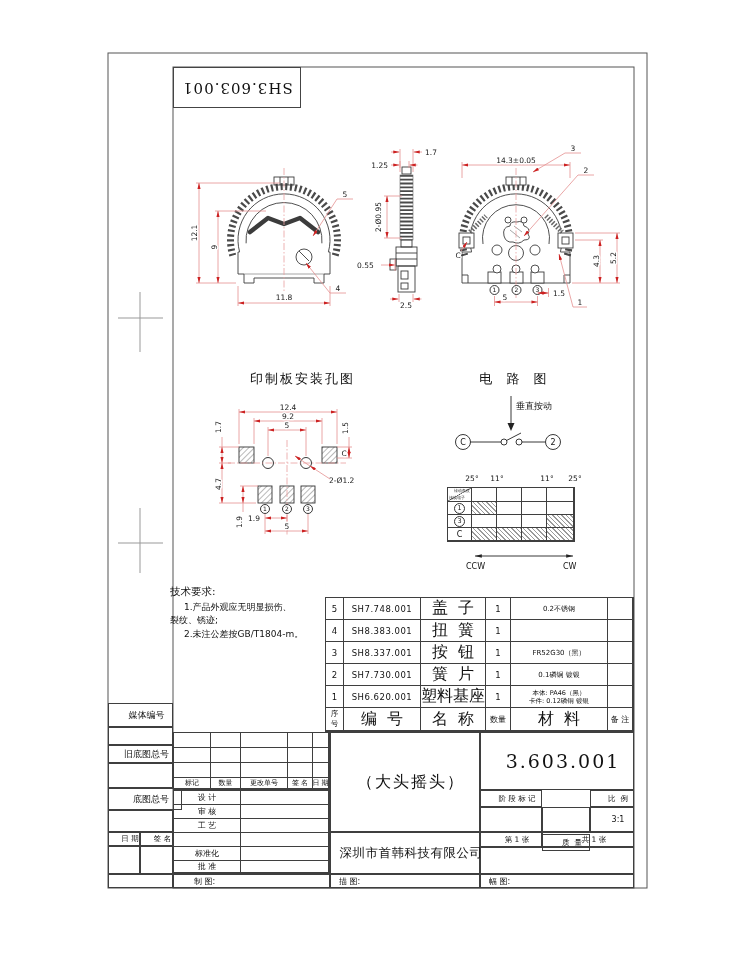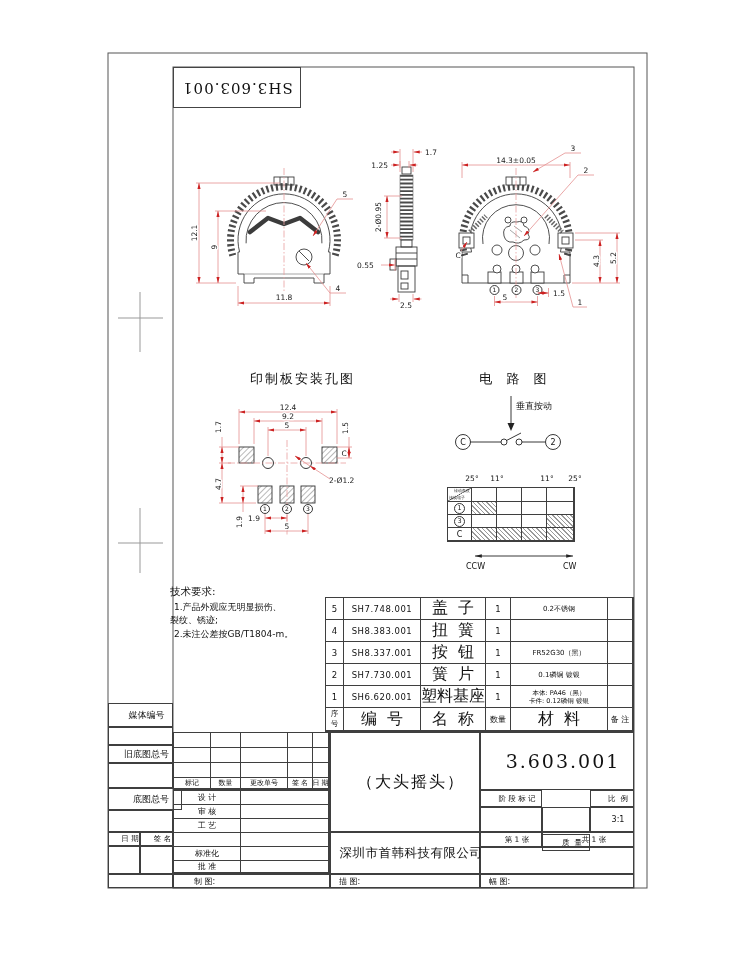--- a/index.html
+++ b/index.html
@@ -35,21 +35,21 @@
         display:flex;align-items:center;justify-content:center;overflow:hidden;white-space:pre;}
   .hz{background:repeating-linear-gradient(45deg,rgba(0,0,0,0) 0 2.2px,#9a9a9a 2.2px 3.2px);}
   .diagcell{position:relative;background:
      linear-gradient(to bottom right,transparent calc(50% - .6px),#444 50%,transparent calc(50% + .6px));}
   .diagcell b{position:absolute;font-weight:normal;font-size:4px;line-height:4px;color:#333;}
   .circ{border:1px solid #333;border-radius:50%;width:9px;height:9px;line-height:9px;
         font-size:6.5px;display:inline-block;text-align:center;}
   .ang{position:absolute;font-size:7.5px;transform:translateX(-50%);}
   .tech{position:absolute;left:170px;top:585px;width:170px;font-size:9px;line-height:13.5px;}
   .tech .tt{font-size:10.5px;margin-bottom:2px;}
-  .ind{margin-left:4px;}
+  .ind{margin-left:14px;}
 </style>
 </head>
 <body>
 
 <div id="page">
 
 <svg width="740" height="958" viewBox="0 0 740 958">
   <defs>
     <marker id="ar" viewBox="0 0 8 4" refX="7.6" refY="2" markerWidth="8" markerHeight="4" orient="auto-start-reverse">
       <path d="M0 0L8 2L0 4Z" fill="#c22"></path>

